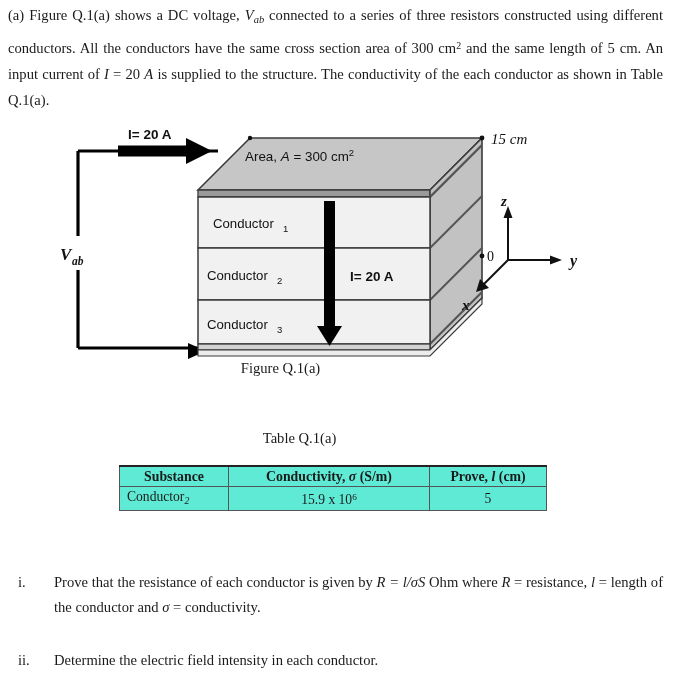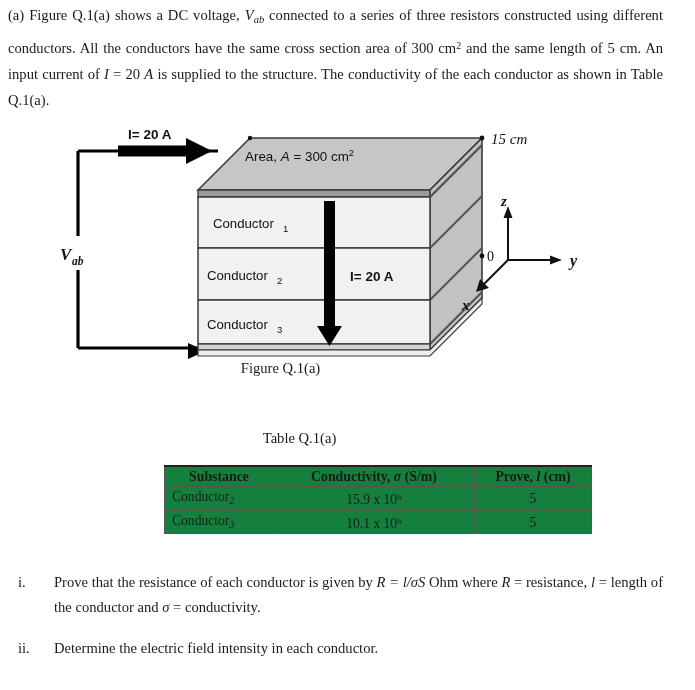--- a/index.html
+++ b/index.html
@@ -58,22 +58,21 @@
     width: 599px;
     text-align: center;
     font-size: 14.6px;
   }
   #cond-table {
     position: absolute;
     left: 119px;
     top: 465px;
     border-collapse: collapse;
     font-size: 13.6px;
-    background: #15803d;
-    margin-left: 45px;
+    background: #5eead4;
   }
   #cond-table th, #cond-table td {
     border: 1px solid #555;
     padding: 0px 6px;
     height: 19px;
     line-height: 19px;
     text-align: center;
     white-space: nowrap;
   }
   #cond-table th {
@@ -108,21 +107,21 @@
     flex: 0 0 46px;
     text-align: left;
     padding-left: 10px;
     box-sizing: border-box;
   }
   .q-text {
     flex: 1;
     text-align: justify;
     text-justify: inter-word;
   }
-  #q2 { margin-top: 16px; }
+  #q2 { margin-top: 28px; }
 </style>
 </head>
 <body>
 
 <div id="intro"><span>(a)</span> <span>Figure Q.1(a) shows a DC voltage, </span><span class="it">V</span><span class="sub">ab</span><span> connected to a series of three resistors constructed using different conductors. All the conductors have the same cross section area of 300 cm</span><span class="sup">2</span><span> and the same length of 5 cm. An input current of </span><span class="it">I</span><span> = 20 </span><span class="it">A</span><span> is supplied to the structure. The conductivity of the each conductor as shown in Table Q.1(a).</span></div>
 
 <div id="figure">
 <svg width="695" height="270" viewBox="0 0 695 270">
 
   <g stroke="#000" fill="none" stroke-width="3.2">
@@ -234,25 +233,20 @@
       <th class="cond-col"><span>Conductivity, </span><span class="it">σ</span><span> (S/m)</span></th>
       <th class="len-col"><span>Prove, </span><span class="it">l</span><span> (cm)</span></th>
     </tr>
   </thead>
   <tbody>
     <tr>
       <td class="substance"><span>Conductor</span><span class="sub">2</span></td>
       <td><span>15.9 x 10</span><span class="sup">6</span></td>
       <td>5</td>
     </tr>
-    <tr>
-      <td class="substance"><span>Conductor</span><span class="sub">3</span></td>
-      <td><span>10.1 x 10</span><span class="sup">6</span></td>
-      <td>5</td>
-    </tr>
   </tbody>
 </table>
 
 <div id="questions">
 
   <div class="q-row" id="q1">
     <div class="q-num">i.</div>
     <div class="q-text"><span>Prove that the resistance of each conductor is given by </span><span class="it">R = l/σS</span><span> Ohm where </span><span class="it">R</span><span> = resistance, </span><span class="it">l</span><span> = length of the conductor and </span><span class="it">σ</span><span> = conductivity.</span></div>
   </div>
 

